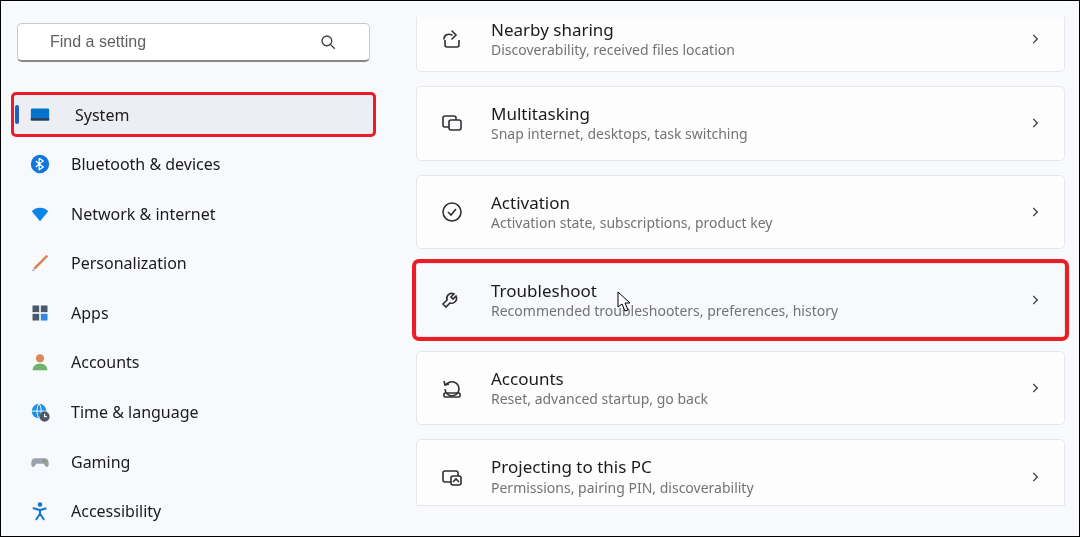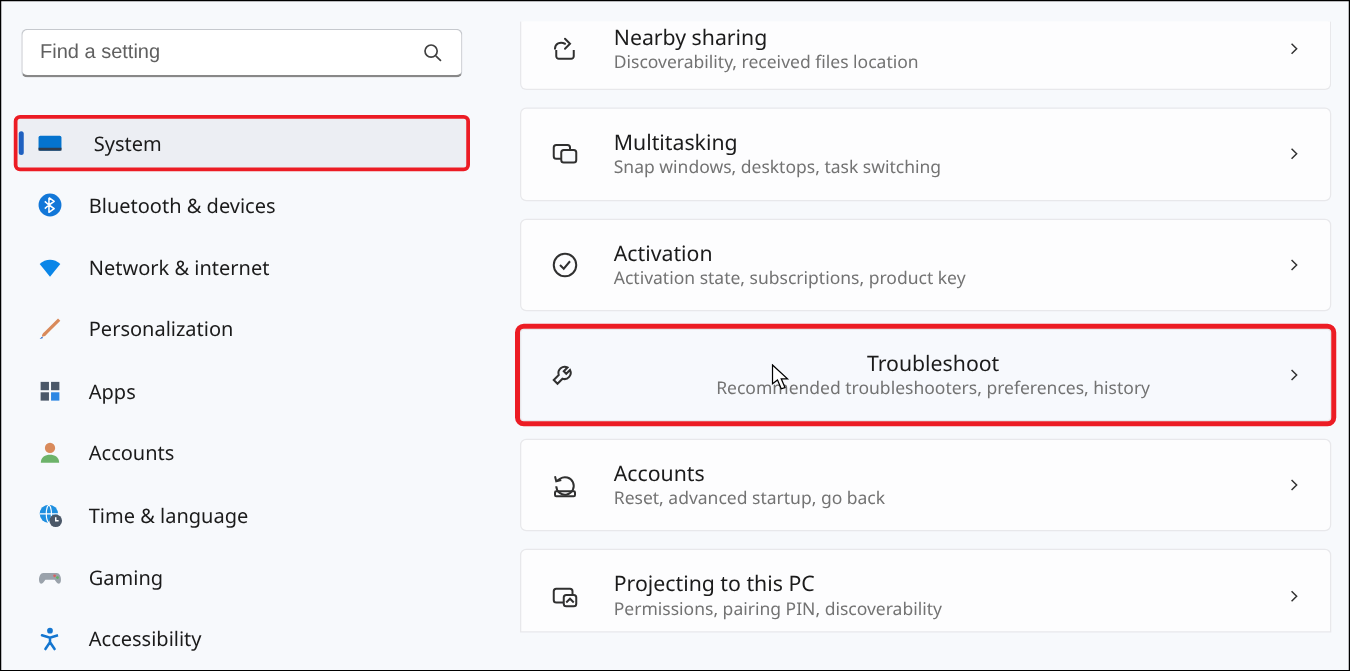--- a/index.html
+++ b/index.html
@@ -20,21 +20,21 @@
   flex-direction: column;
 }
 .search-box {
   background: #fff;
   border: 1px solid #c6c9ce;
   border-bottom: 2px solid #888;
   border-radius: 5px;
   height: 40px;
   display: flex;
   align-items: center;
-  padding: 0 14px;
+  padding: 0 32px;
   margin: 10px 6px 28px 6px;
 }
 .search-box input {
   border: none;
   outline: none;
   font-size: 16px;
   color: #606060;
   background: transparent;
   width: 100%;
 }
@@ -86,21 +86,21 @@
   gap: 26px;
   cursor: pointer;
 }
 .card.first { border-top: none; border-top-left-radius: 0; border-top-right-radius: 0; margin-top: 16px; padding-top: 2px; padding-bottom: 12px; }
 .card.last { margin-bottom: 0; border-bottom-left-radius: 0; border-bottom-right-radius: 0; padding-bottom: 8px; }
 .card-icon { width: 26px; height: 26px; flex-shrink: 0; display:flex; align-items:center; justify-content:center; }
 .card-text { flex: 1; }
 .card-title { font-size: 17px; color: #1b1b1b; line-height: 1.3; }
 .card-desc { font-size: 14px; color: #737373; line-height: 1.3; }
 .chevron { width: 14px; height: 14px; flex-shrink: 0; }
-.card.highlight-card { outline: 4px solid #ec1c24; outline-offset: 0; border-radius: 3px; background: #f7f9fd; text-align: center; }
+.card.highlight-card { outline: 4px solid #ec1c24; outline-offset: 0; border-radius: 3px; background: #f7f9fd; }
 .cursor { position: absolute; left: 616px; top: 290px; width: 16px; height: 22px; pointer-events: none; }
 </style>
 </head>
 <body>
 
 <div class="layout">
   <div class="sidebar">
     <div class="search-box">
       <input type="text" placeholder="Find a setting" style="">
       <svg class="search-icon" viewBox="0 0 24 24" fill="none" stroke="#404040" stroke-width="1.8">
@@ -224,21 +224,21 @@
 
     <div class="card">
       <span class="card-icon">
           <svg viewBox="0 0 24 24" width="24" height="24" fill="none" stroke="#303030" stroke-width="1.6">
             <rect x="3" y="5" width="13" height="11" rx="2"></rect>
             <rect x="9" y="9" width="12" height="10" rx="2" fill="#f7f9fc"></rect>
           </svg>
         </span>
       <div class="card-text">
         <div class="card-title">Multitasking</div>
-        <div class="card-desc">Snap windows, desktops, task switching</div>
+        <div class="card-desc">Snap internet, desktops, task switching</div>
       </div>
       <svg class="chevron" viewBox="0 0 24 24" fill="none" stroke="#303030" stroke-width="2">
           <polyline points="9 5 16 12 9 19"></polyline>
         </svg>
     </div>
 
     <div class="card">
       <span class="card-icon">
           <svg viewBox="0 0 24 24" width="24" height="24" fill="none" stroke="#303030" stroke-width="1.6">
             <circle cx="12" cy="12" r="9"></circle>

